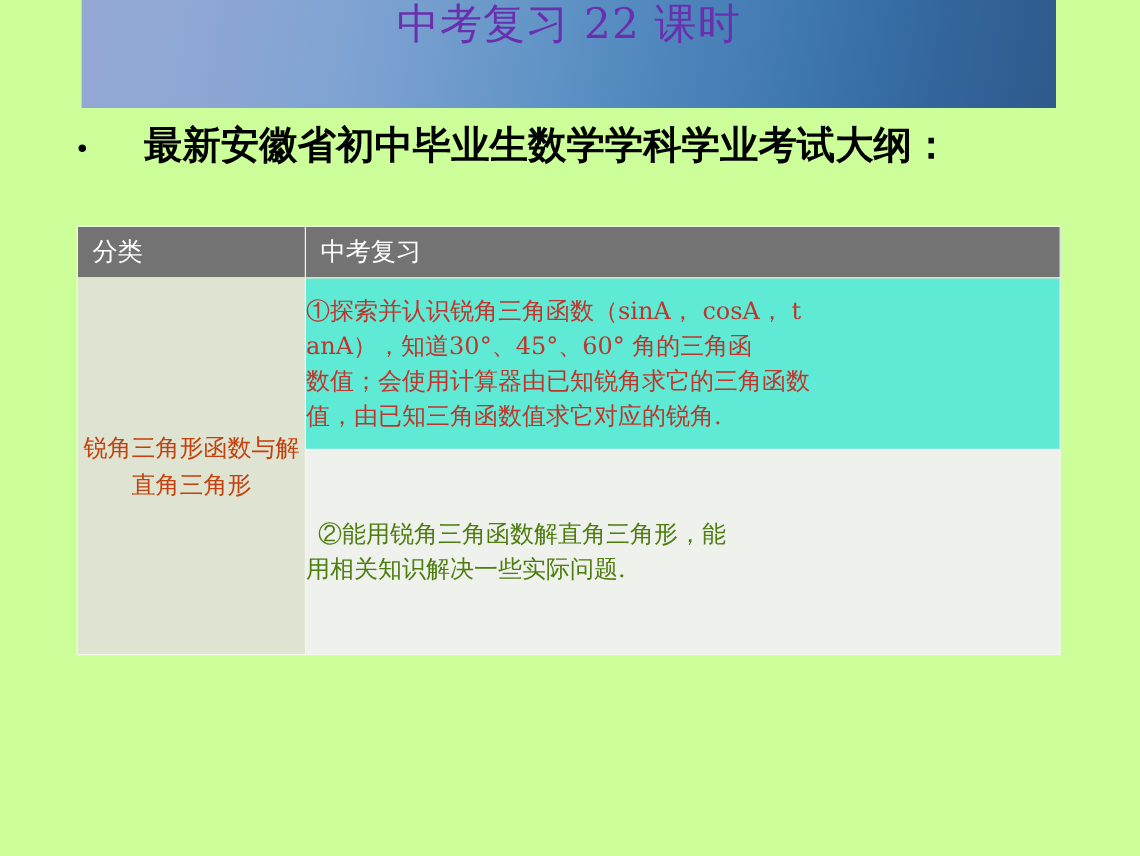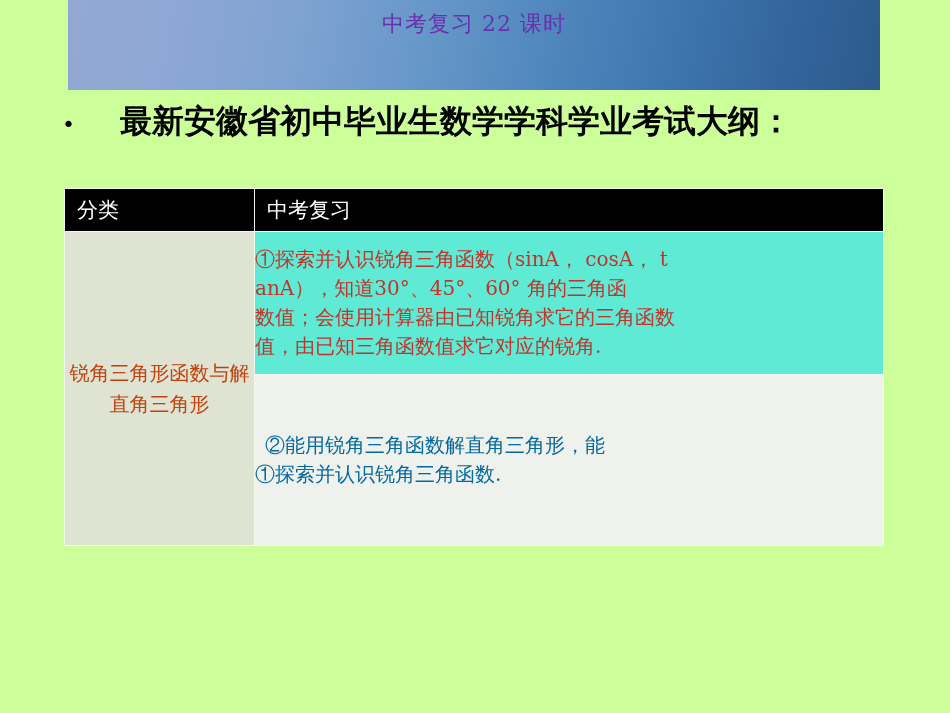--- a/index.html
+++ b/index.html
@@ -37,23 +37,22 @@
     left: 0;
     right: 0;
     top: 2px;
     text-align: center;
     font-family: "DejaVu Serif", "Liberation Serif", serif;
     color: #6A2FAF;
     line-height: 1.12;
     white-space: nowrap;
   }
   .title-line-1 {
-    font-size: 22px;
+    font-size: 35px;
     letter-spacing: 1px;
-    margin-top: 10px;
   }
   .title-line-2 {
     font-size: 33px;
     letter-spacing: 1px;
   }
 
   
   .bullet-row {
     position: absolute;
     left: 62px;
@@ -87,21 +86,21 @@
     border-collapse: collapse;
     table-layout: fixed;
   }
   .exam-table th,
   .exam-table td {
     border: 1px solid #F2F6EC;
     padding: 0;
     vertical-align: middle;
   }
   .exam-table th {
-    background: #000000;
+    background: #737373;
     color: #FFFFFF;
     font-family: "DejaVu Serif", "Liberation Serif", serif;
     font-weight: normal;
     font-size: 21px;
     text-align: left;
     height: 42px;
     padding-left: 12px;
   }
   .col-category { width: 190px; }
   .col-detail   { width: 629px; }
@@ -121,21 +120,21 @@
     color: #C1342B;
     font-family: "DejaVu Serif", "Liberation Serif", serif;
     font-size: 20px;
     line-height: 1.44;
     padding: 12px 10px 10px 14px;
     vertical-align: top;
     height: 142px;
   }
   .cell-detail-2 {
     background: #EFF1EC;
-    color: #0369a1;
+    color: #4d7c0f;
     font-family: "DejaVu Serif", "Liberation Serif", serif;
     font-size: 20px;
     line-height: 1.44;
     padding: 30px 10px 10px 14px;
     vertical-align: top;
     height: 170px;
   }
   .detail-line { display: block; white-space: nowrap; }
   .detail-line.indent { padding-left: 10px; }
 </style>
@@ -170,17 +169,17 @@
       <td class="cell-detail-1">
         <span class="detail-line">①探索并认识锐角三角函数（sinA， cosA， t</span>
         <span class="detail-line">anA），知道30°、45°、60° 角的三角函</span>
         <span class="detail-line">数值；会使用计算器由已知锐角求它的三角函数</span>
         <span class="detail-line">值，由已知三角函数值求它对应的锐角.</span>
       </td>
     </tr>
     <tr>
       <td class="cell-detail-2">
         <span class="detail-line indent">②能用锐角三角函数解直角三角形，能</span>
-        <span class="detail-line">①探索并认识锐角三角函数.</span>
+        <span class="detail-line">用相关知识解决一些实际问题.</span>
       </td>
     </tr>
   </tbody>
 </table>
 
 </body></html>

